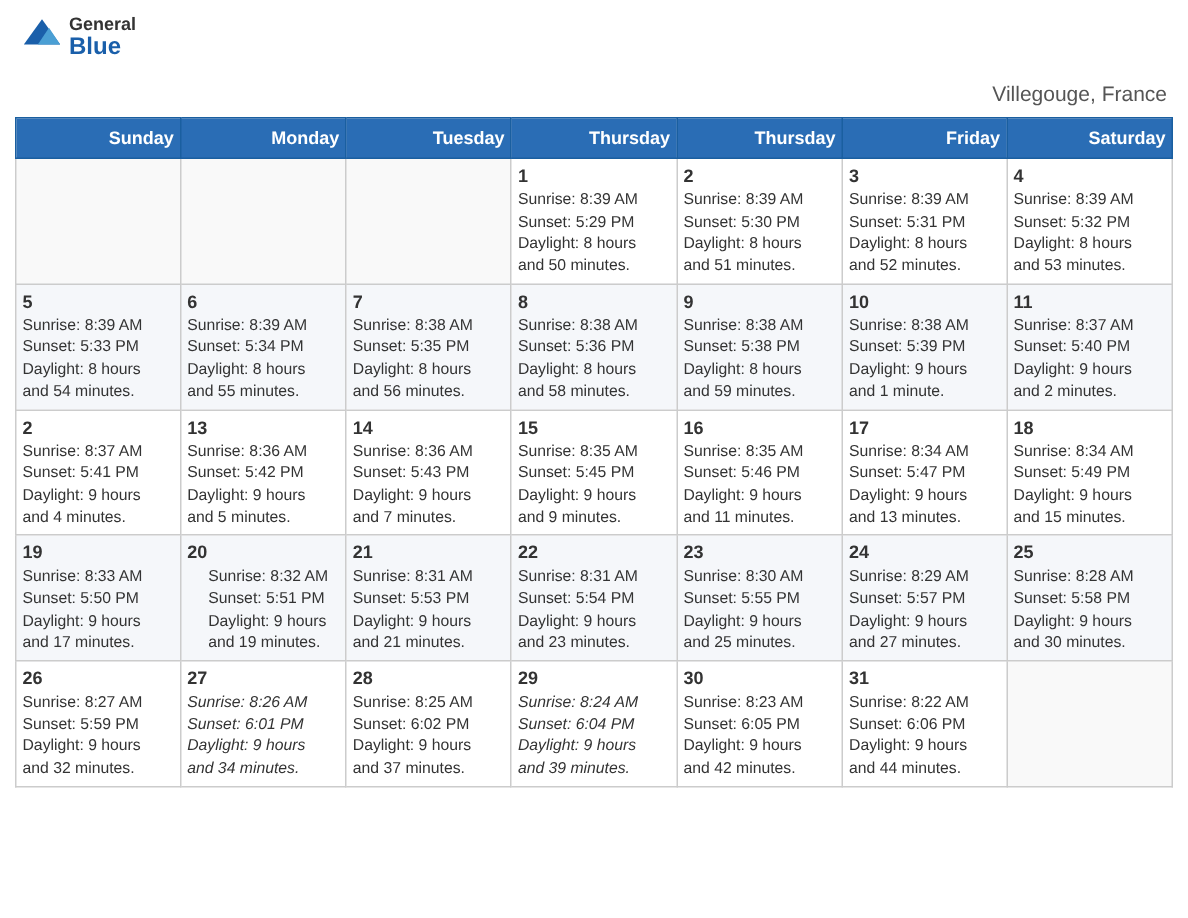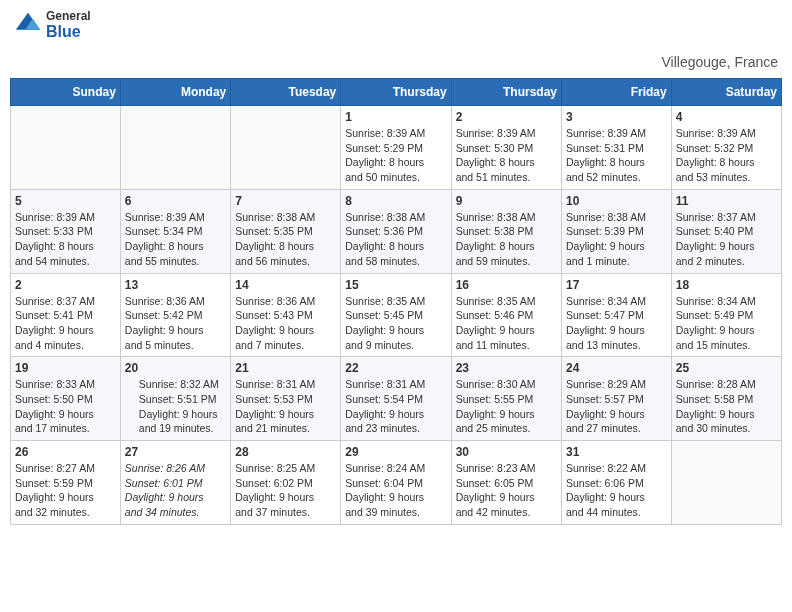--- a/index.html
+++ b/index.html
@@ -329,21 +329,21 @@
         </td>
         <td>
           <div class="day-num">28</div>
           <div class="day-info" style="white-space: pre-line;">Sunrise: 8:25 AM
 Sunset: 6:02 PM
 Daylight: 9 hours
 and 37 minutes.</div>
         </td>
         <td>
           <div class="day-num">29</div>
-          <div class="day-info" style="white-space: pre-line;">Sunrise: 8:24 AM
+          <div class="day-info" style="white-space: pre-line; font-style: italic;">Sunrise: 8:24 AM
 Sunset: 6:04 PM
 Daylight: 9 hours
 and 39 minutes.</div>
         </td>
         <td>
           <div class="day-num">30</div>
           <div class="day-info" style="white-space: pre-line;">Sunrise: 8:23 AM
 Sunset: 6:05 PM
 Daylight: 9 hours
 and 42 minutes.</div>

